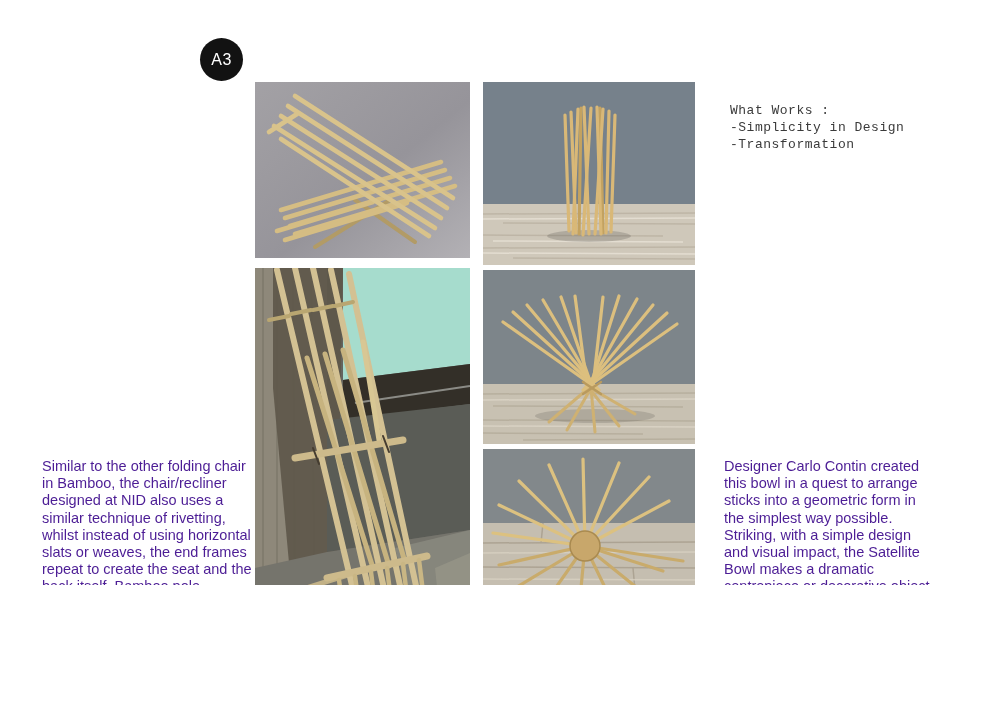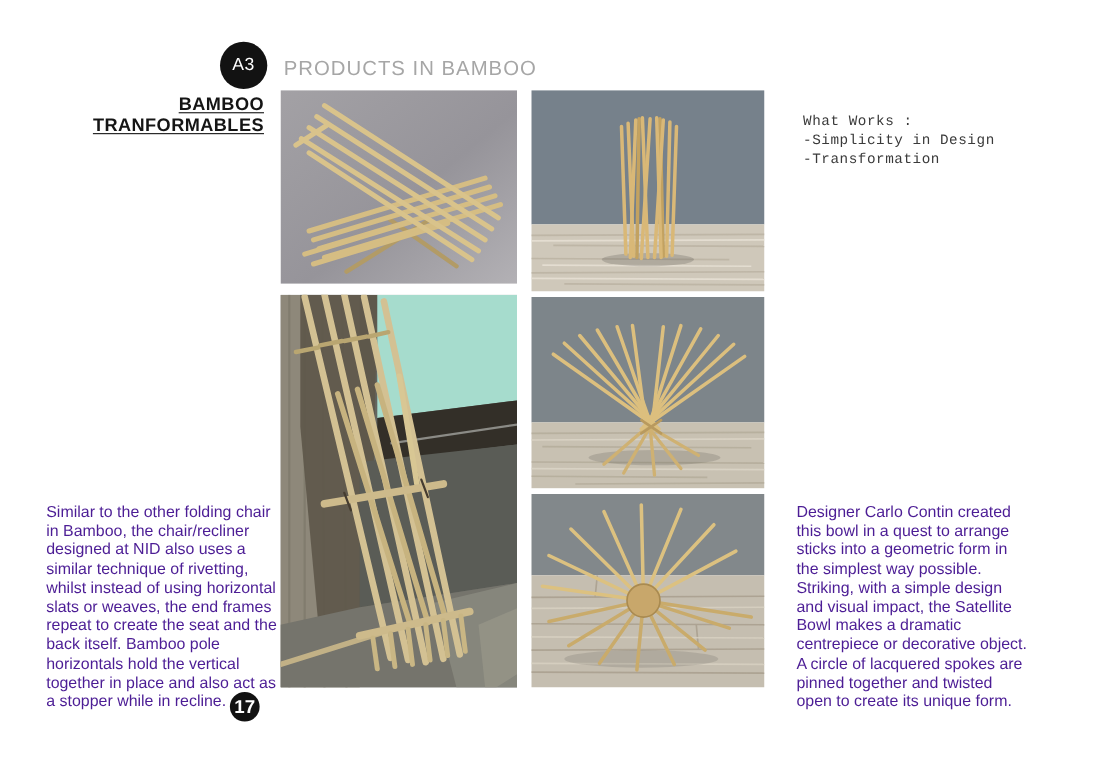--- a/index.html
+++ b/index.html
@@ -1,17 +1,17 @@
 <!DOCTYPE html>
 <html><head>
 <meta charset="utf-8">
 <style>
   html,body{margin:0;padding:0;background:#fff;}
   .page{
-    position:relative;width:1000px;height:707px;background:#ffffff;overflow:hidden;
+    position:relative;width:1000px;height:585px;background:#ffffff;overflow:hidden;
     font-family:"Liberation Sans","DejaVu Sans",sans-serif;color:#2d2d2d;border-radius:14px;
   }
   
   .badge{
     position:absolute;border-radius:50%;background:#121212;color:#fff;
     display:flex;align-items:center;justify-content:center;
   }
   .badge-a3{left:200px;top:38px;width:43px;height:43px;font-size:16px;letter-spacing:.5px;}
   .badge-pageno{left:209px;top:629px;width:27px;height:27px;font-size:17px;font-weight:bold;}
   
@@ -49,26 +49,21 @@
 </style>
 </head>
 <body>
 
 <div class="page">
 
   <div class="badge badge-a3">
     <span>A3</span>
   </div>
 
-  <h1 class="page-title">PRODUCTS IN BAMBOO</h1>
-
-  <h2 class="side-title">
-    <span>BAMBOO</span>
-    <span>TRANFORMABLES</span>
-  </h2>
+
 
   <figure class="fig fig-chair-open" aria-label="Bamboo folding chair opened on grey carpet">
     <svg width="215" height="176" viewBox="0 0 215 176">
       <defs>
         <linearGradient id="carpet" x1="0" y1="0" x2="1" y2="1">
           <stop offset="0" stop-color="#a3a1a5"></stop>
             <stop offset=".55" stop-color="#96949a"></stop>
             <stop offset="1" stop-color="#b3b1b5"></stop>
         </linearGradient>
       </defs>

